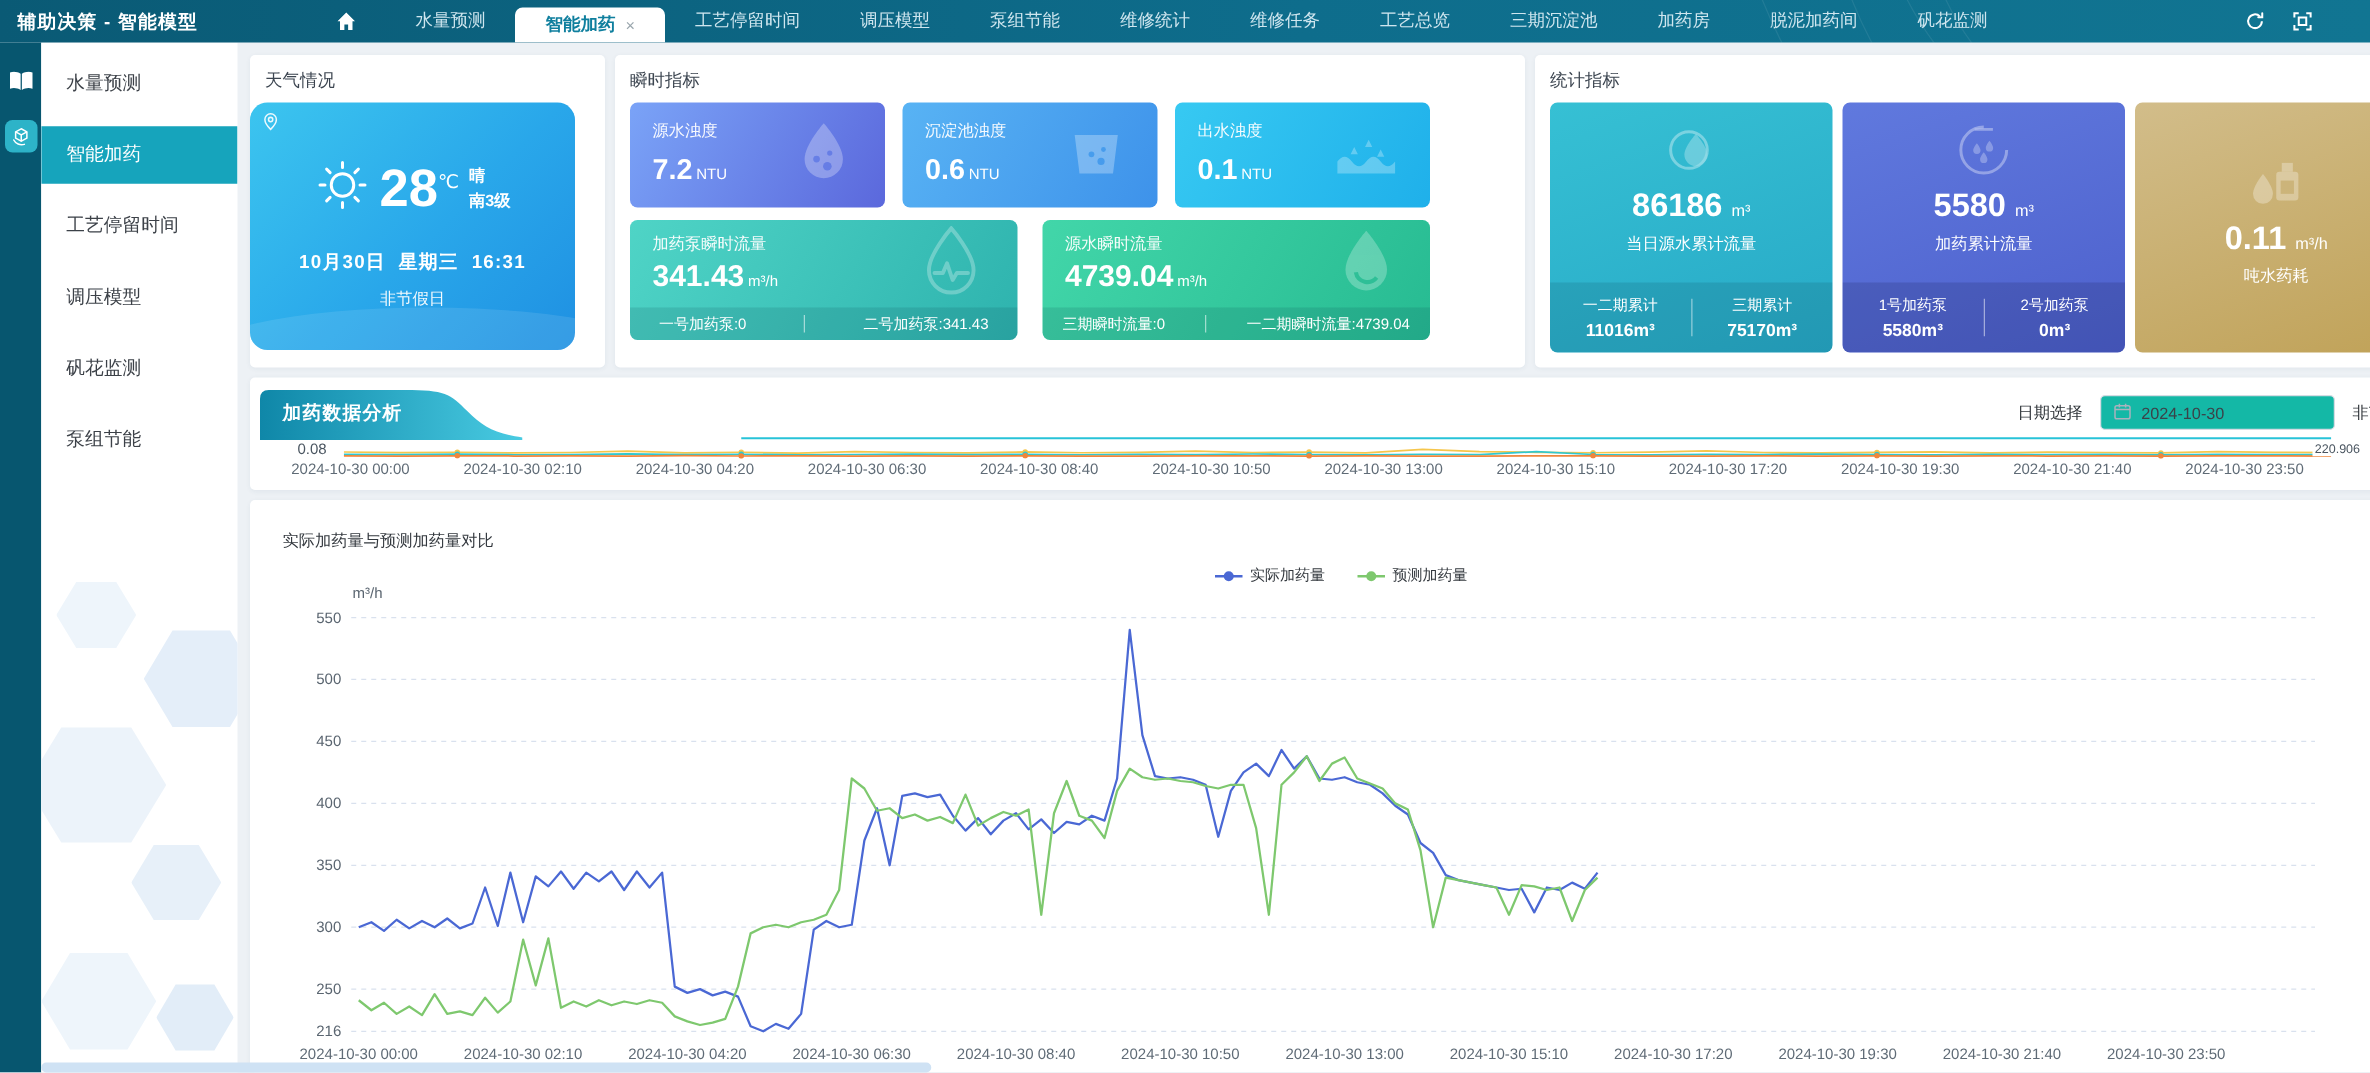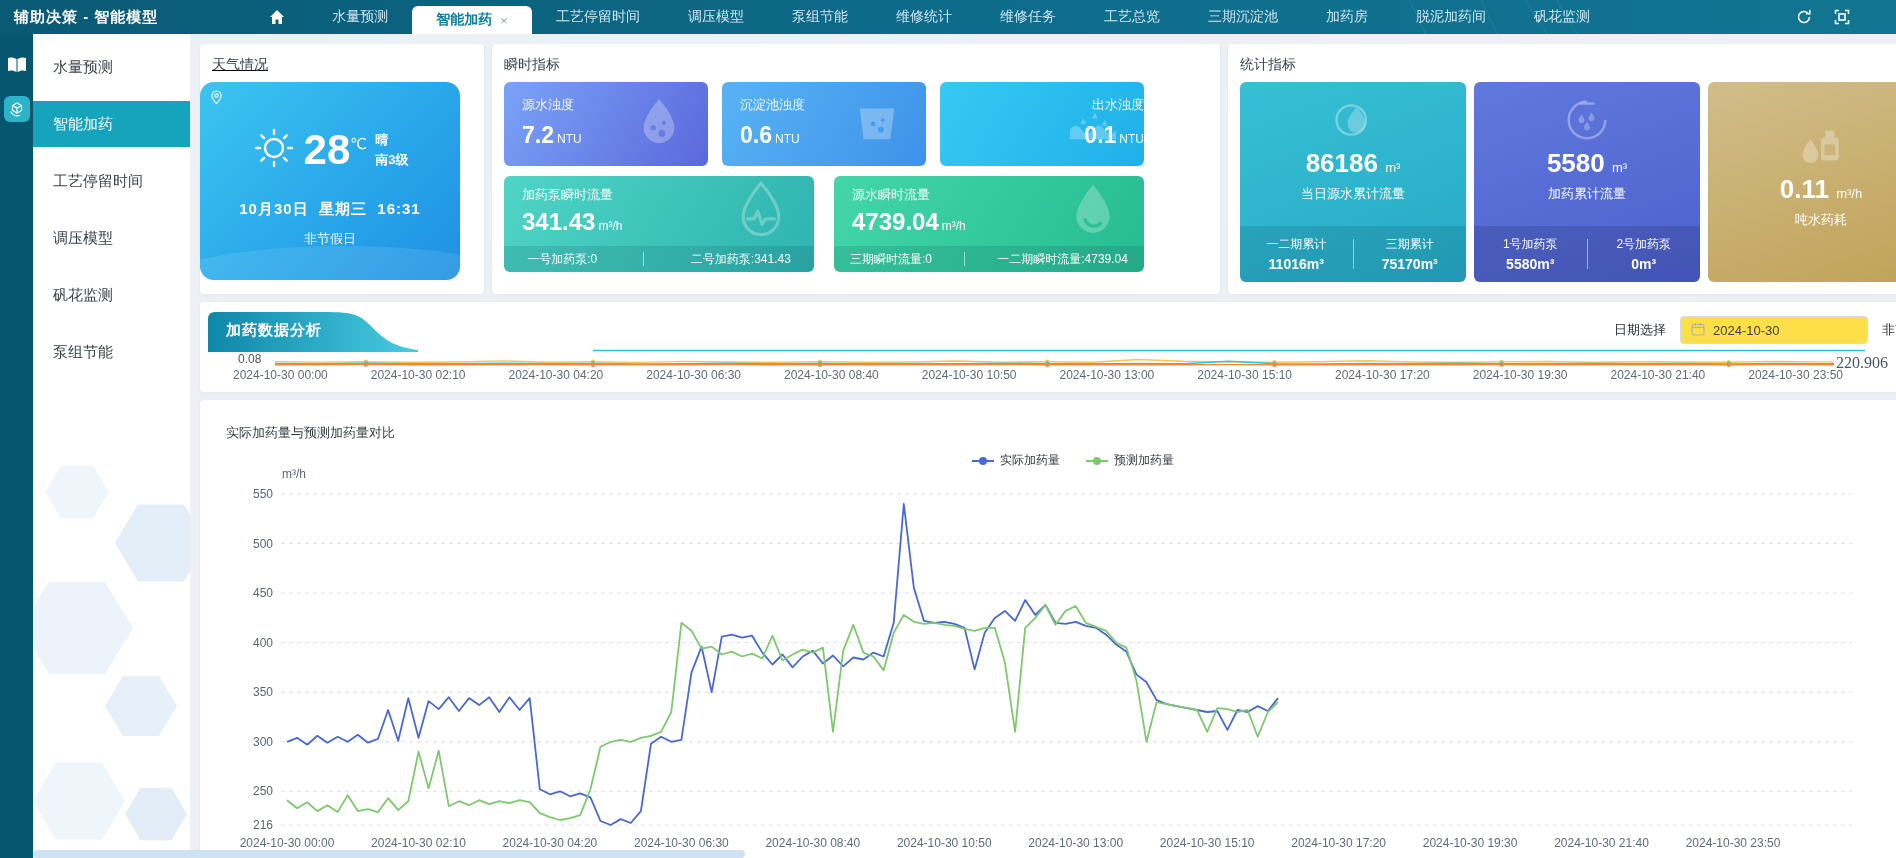--- a/index.html
+++ b/index.html
@@ -28,21 +28,21 @@
   .side-item { height:46px; line-height:46px; padding-left:20px; font-size:15px; color:#3c4148; cursor:pointer; margin-bottom:11px; white-space:nowrap;}
   .side-item.active { background:#16a4bc; color:#fff; }
   .hex { position:absolute; clip-path:polygon(25% 3%,75% 3%,100% 50%,75% 97%,25% 97%,0 50%); }
 
   
   .main { flex:1; padding:10px 12px 0 10px; position:relative; }
   .panel { background:#fff; border-radius:4px; box-shadow:0 1px 4px rgba(31,63,99,.06); }
   .sec-title { font-size:14px; color:#3c4550; padding:12px 0 8px 12px; }
 
   .row1 { display:flex; gap:8px; }
-  .p-weather { width:284px; height:250px; flex:none;text-decoration:underline;}
+  .p-weather { width:284px; height:250px; flex:none;}
   .p-instant { width:728px; height:250px; flex:none;}
   .p-stats   { flex:1; height:250px; }
 
   
   .wcard { margin:0 0; width:260px; height:198px; border-radius:14px; position:relative; overflow:hidden;
     background:linear-gradient(135deg,#3cc5ef 0%,#29a7ea 55%,#1f90e2 100%); color:#fff; }
   .wcard::after{content:'';position:absolute;left:-20%;bottom:-52px;width:150%;height:86px;border-radius:50%;background:rgba(255,255,255,.10);}
   .w-pin { position:absolute; left:10px; top:8px; opacity:.9;}
   .w-center { position:absolute; top:44px; left:0; right:0; display:flex; align-items:center; justify-content:center; gap:8px;}
   .w-temp { font-size:42px; font-weight:bold; line-height:1;}
@@ -54,21 +54,21 @@
   
   .inst-grid { padding:0 12px; }
   .inst-top { display:flex; gap:14px; margin-bottom:10px;}
   .icard { position:relative; border-radius:6px; color:#fff; overflow:hidden; }
   .icard .lab { font-size:13px; opacity:.95; }
   .icard .val { font-weight:bold; }
   .icard .val .unit { font-size:12px; font-weight:normal; margin-left:3px;}
   .icard.small { width:204px; height:84px; padding:14px 0 0 18px;}
   .icard.small .val { font-size:23px; margin-top:8px;}
   .c1{background:linear-gradient(120deg,#7aa3f7,#5b68dc);} .c2{background:linear-gradient(120deg,#58b3f4,#3e92ea);}
-  .c3{background:linear-gradient(120deg,#37c9f2,#1fb0ea);text-align:right;} .c4{background:linear-gradient(120deg,#4fd4c6,#2eb3ae);}
+  .c3{background:linear-gradient(120deg,#37c9f2,#1fb0ea);} .c4{background:linear-gradient(120deg,#4fd4c6,#2eb3ae);}
   .c5{background:linear-gradient(120deg,#42d6a9,#27bb92);}
   .inst-bottom { display:flex; gap:20px;}
   .icard.wide { width:310px; height:96px; padding:10px 0 0 18px;}
   .icard.wide .val { font-size:24px; margin-top:4px;}
   .ifoot { position:absolute; left:0; right:0; bottom:0; height:26px; background:rgba(8,64,80,.14);
     display:flex; align-items:center; justify-content:space-around; font-size:12px;}
   .ifoot .div { width:1px; height:14px; background:rgba(255,255,255,.55);}
   .cicon { position:absolute; right:26px; top:50%; transform:translateY(-50%); opacity:.28;}
   .cicon.raised{ top:38%; }
 
@@ -87,24 +87,24 @@
   .sfoot .cell b { font-size:14px; font-weight:bold;text-align:center;}
   .sfoot .div { width:1px; height:30px; background:rgba(255,255,255,.5);}
   .s3 .sval { margin-top:48px; }
 
   
   .p-analysis { margin-top:8px; height:90px; position:relative; }
   .banner { position:absolute; left:8px; top:10px; width:210px; height:40px; }
   .banner .btxt { position:absolute; left:18px; top:9px; color:#fff; font-size:15px; font-weight:bold; letter-spacing:1px;}
   .date-row { position:absolute; right:12px; top:14px; display:flex; align-items:center; gap:14px; font-size:13px; color:#2e3338;}
   .date-input { width:188px; height:28px; border:1px solid #d5dbe3; border-radius:4px; display:flex; align-items:center;
-    padding-left:10px; gap:8px; color:#3b4249; cursor:pointer; background:#fde047;}
+    padding-left:10px; gap:8px; color:#3b4249; cursor:pointer; background:#14b8a6;}
   #strip-svg { position:absolute; left:75px; top:47px; }
   .range-min { position:absolute; left:38px; top:50px; font-size:12px; color:#4a5560;}
-  .range-max { position:absolute; right:56px; top:52px; font-size:16px; color:#4a5560; background:#fff; padding:0 2px;font-family:Liberation Serif, serif;}
+  .range-max { position:absolute; right:56px; top:52px; font-size:10px; color:#4a5560; background:#fff; padding:0 2px;}
   .strip-labels { position:absolute; left:33px; right:103px; top:66px; display:flex; justify-content:space-between;
     font-size:12px; color:#5f6b76;}
 
   
   .p-compare { margin-top:8px; height:458px; position:relative; overflow:hidden;}
   .cmp-title { position:absolute; left:26px; top:24px; font-size:13px; color:#33383e;}
   .legend { position:absolute; top:52px; left:0; right:0; display:flex; justify-content:center; gap:26px; font-size:12px; color:#33383e;}
   .leg-item { display:flex; align-items:center; gap:6px; cursor:pointer;}
   .leg-mark { position:relative; width:22px; height:2px;}
   .leg-mark::after { content:''; position:absolute; left:7px; top:-3px; width:8px; height:8px; border-radius:50%; background:inherit;}

